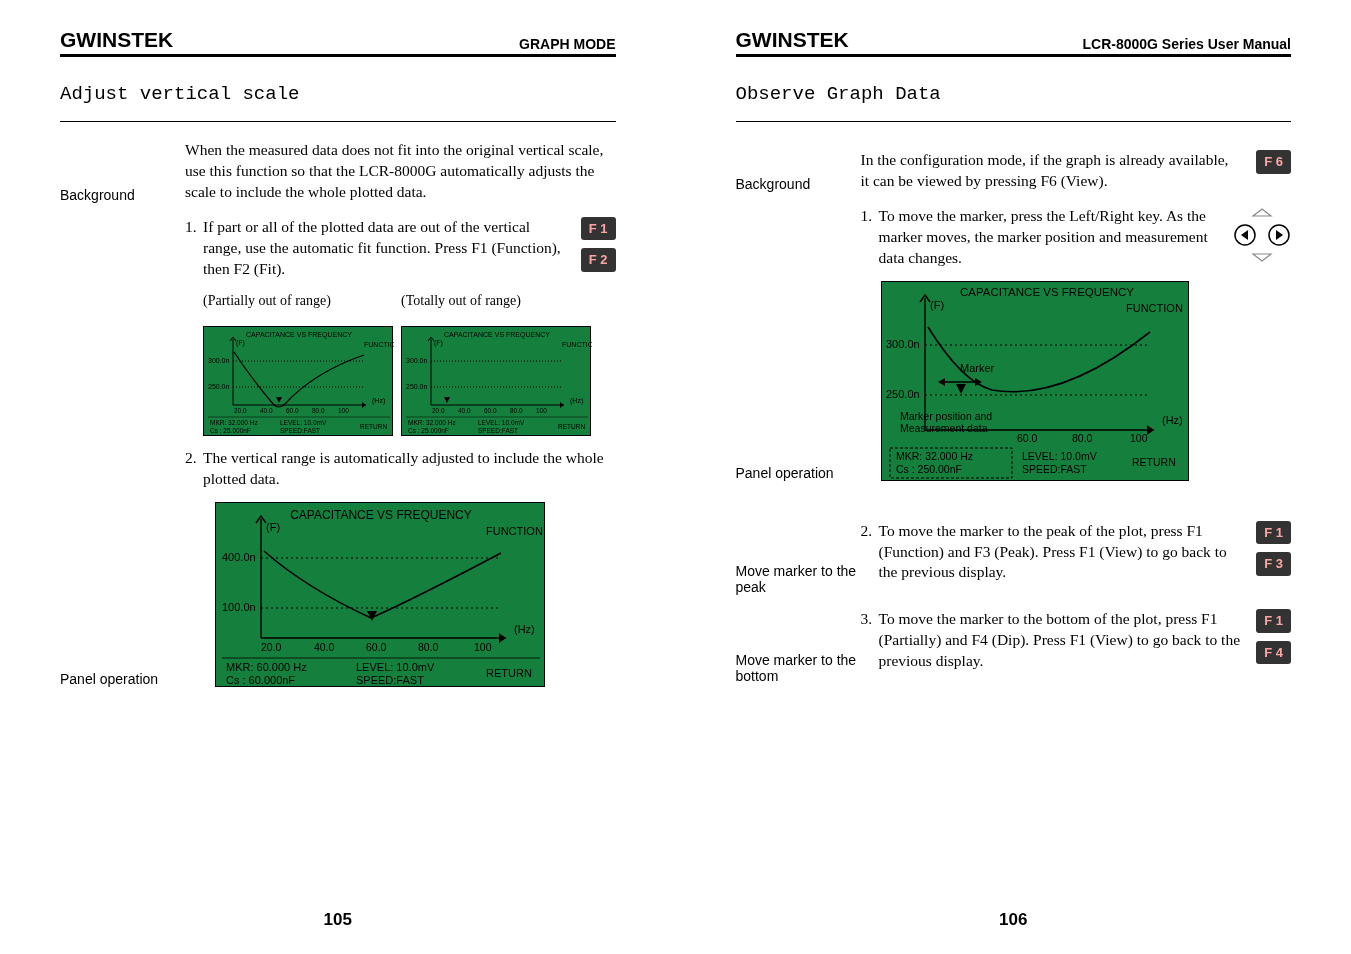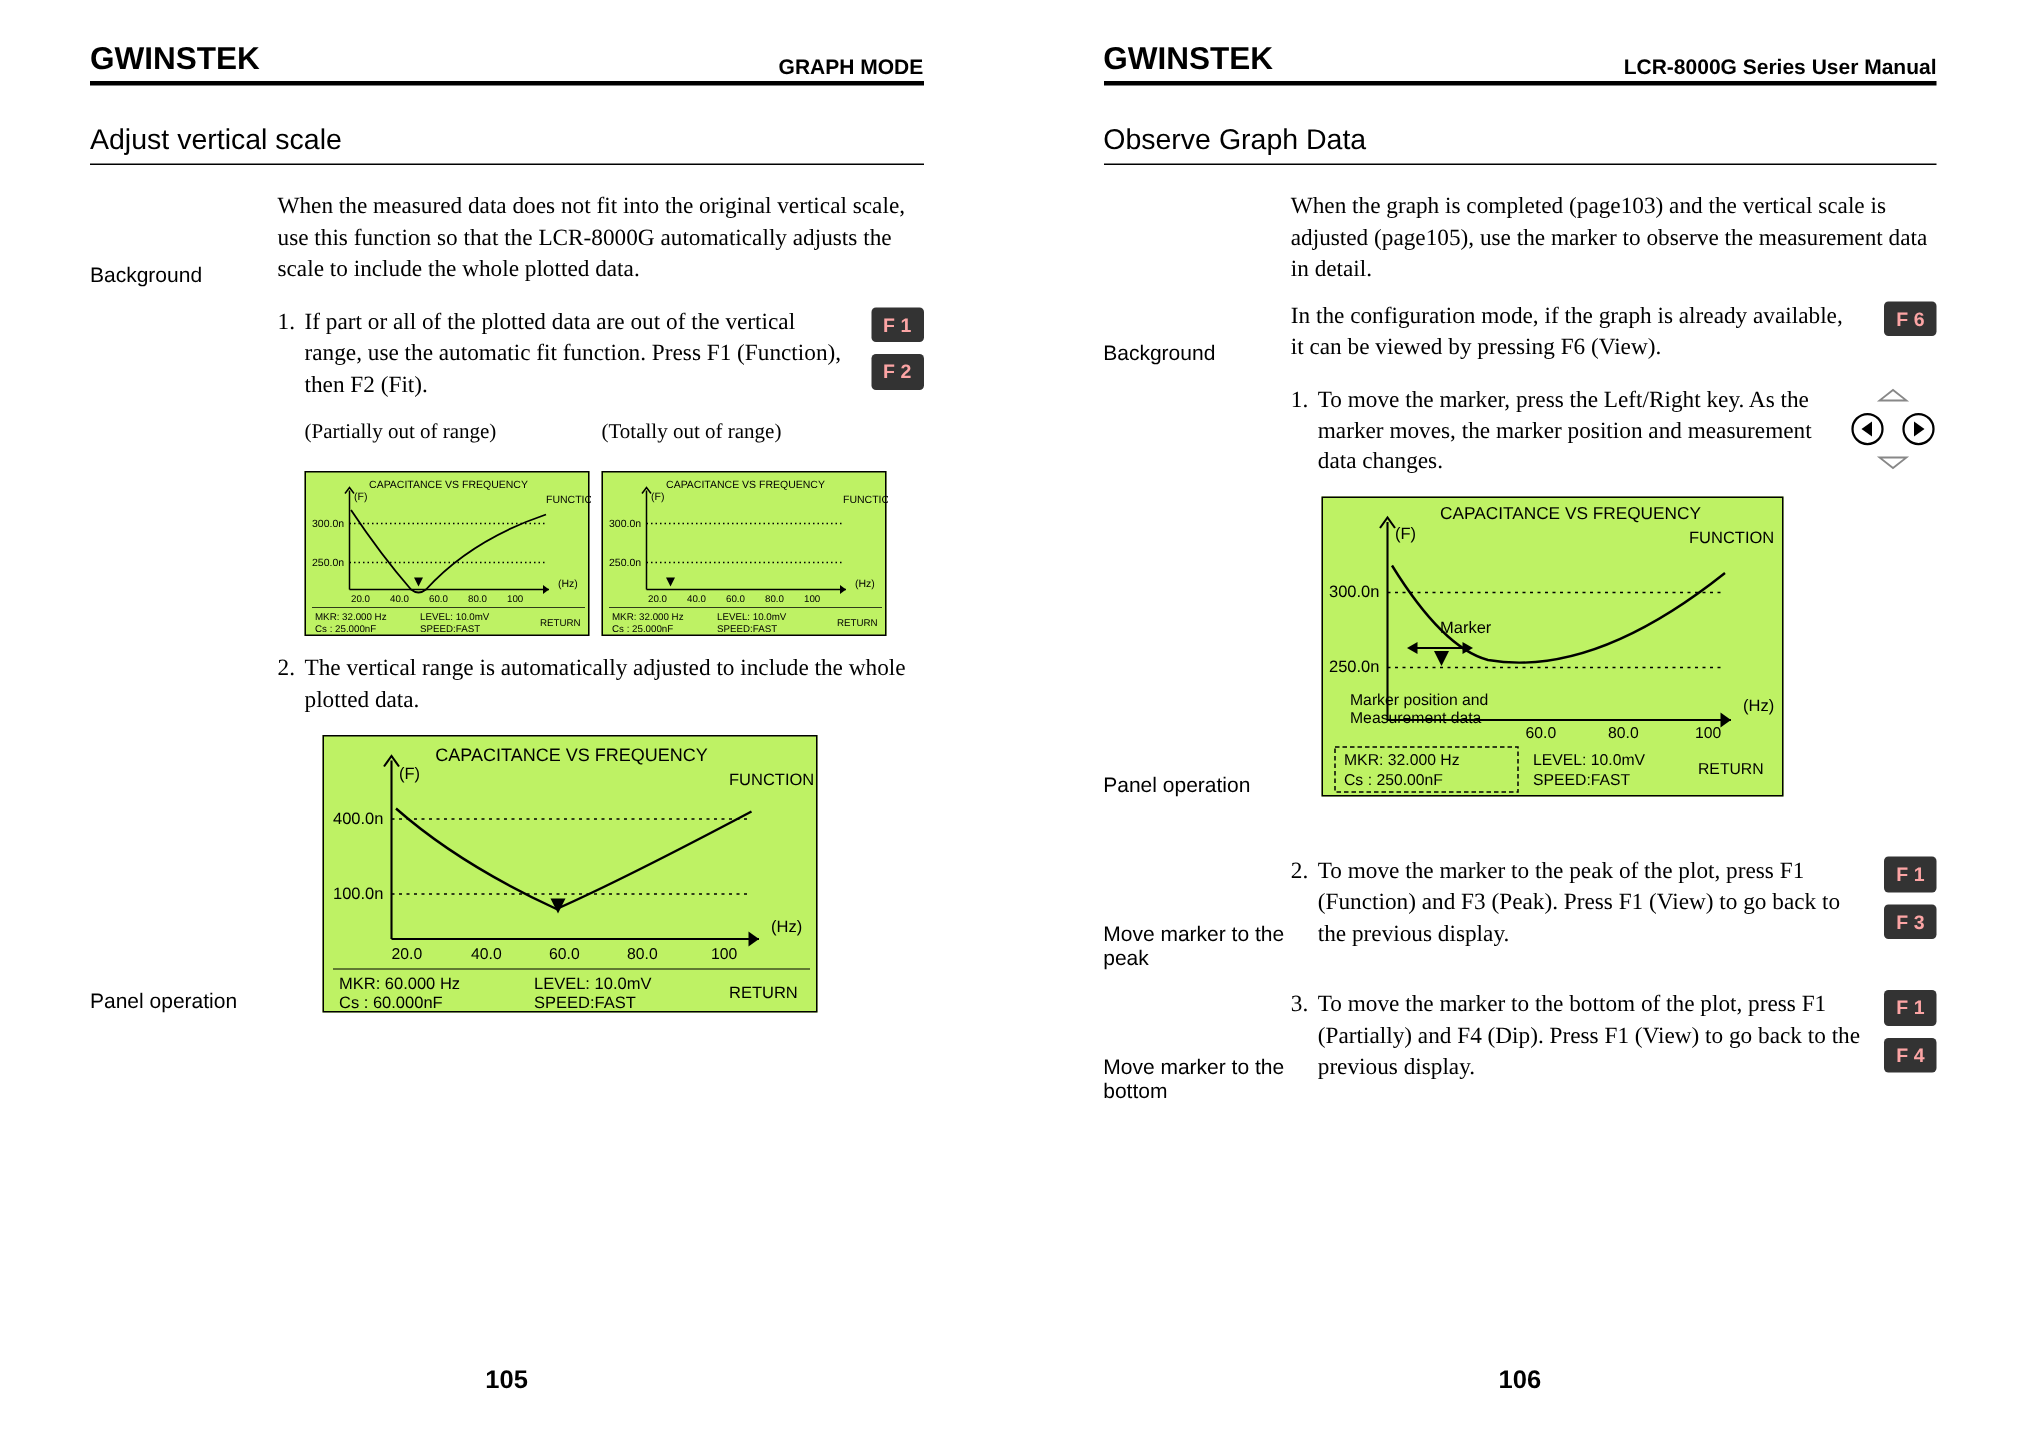--- a/index.html
+++ b/index.html
@@ -32,24 +32,24 @@
     font-weight: 900;
     font-size: 21px;
     letter-spacing: 0px;
   }
   .header-right {
     font-family: Arial, sans-serif;
     font-weight: bold;
     font-size: 14px;
   }
   .section-title {
-    font-family: Liberation Sans, sans-serif;
+    font-family: Liberation Mono, monospace;
     font-size: 19px;
     border-bottom: 1px solid #000;
-    padding-bottom: 4px;
+    padding-bottom: 16px;
     margin-bottom: 18px;
     font-weight: 500;
   }
   .row {
     display: flex;
     margin-bottom: 14px;
     align-items: flex-end;
   }
   .label-col {
     width: 125px;
@@ -97,21 +97,21 @@
   }
   .caption-row {
     display: flex;
     gap: 8px;
     margin: 4px 0 16px 18px;
     font-size: 14px;
   }
   .caption-row > div { width: 190px; }
   .graph-box {
     border: 1.5px solid #000;
-    background: #bef264;
+    background: #15803d;
     font-family: Arial, sans-serif;
     position: relative;
   }
   .graph-small {
     width: 190px;
     height: 110px;
     font-size: 7px;
   }
   .graph-pair {
     display: flex;
@@ -287,21 +287,20 @@
   <div class="page-header">
     <div class="brand">GWINSTEK</div>
     <div class="header-right" style="font-weight:bold">LCR-8000G Series User Manual</div>
   </div>
 
   <div class="section-title">Observe Graph Data</div>
 
   <div class="row">
     <div class="label-col">Background</div>
     <div class="content-col">
-      <div>When the graph is completed (page103) and the vertical scale is adjusted (page105), use the marker to observe the measurement data in detail.</div>
       <div style="position:relative; margin-top:10px; padding-right:52px;">
         <span class="fkey" style="position:absolute;right:0;top:0">F 6</span>
         <span>In the configuration mode, if the graph is already available, it can be viewed by pressing F6 (View).</span>
       </div>
     </div>
   </div>
 
   <div class="row">
     <div class="label-col">Panel operation</div>
     <div class="content-col">

